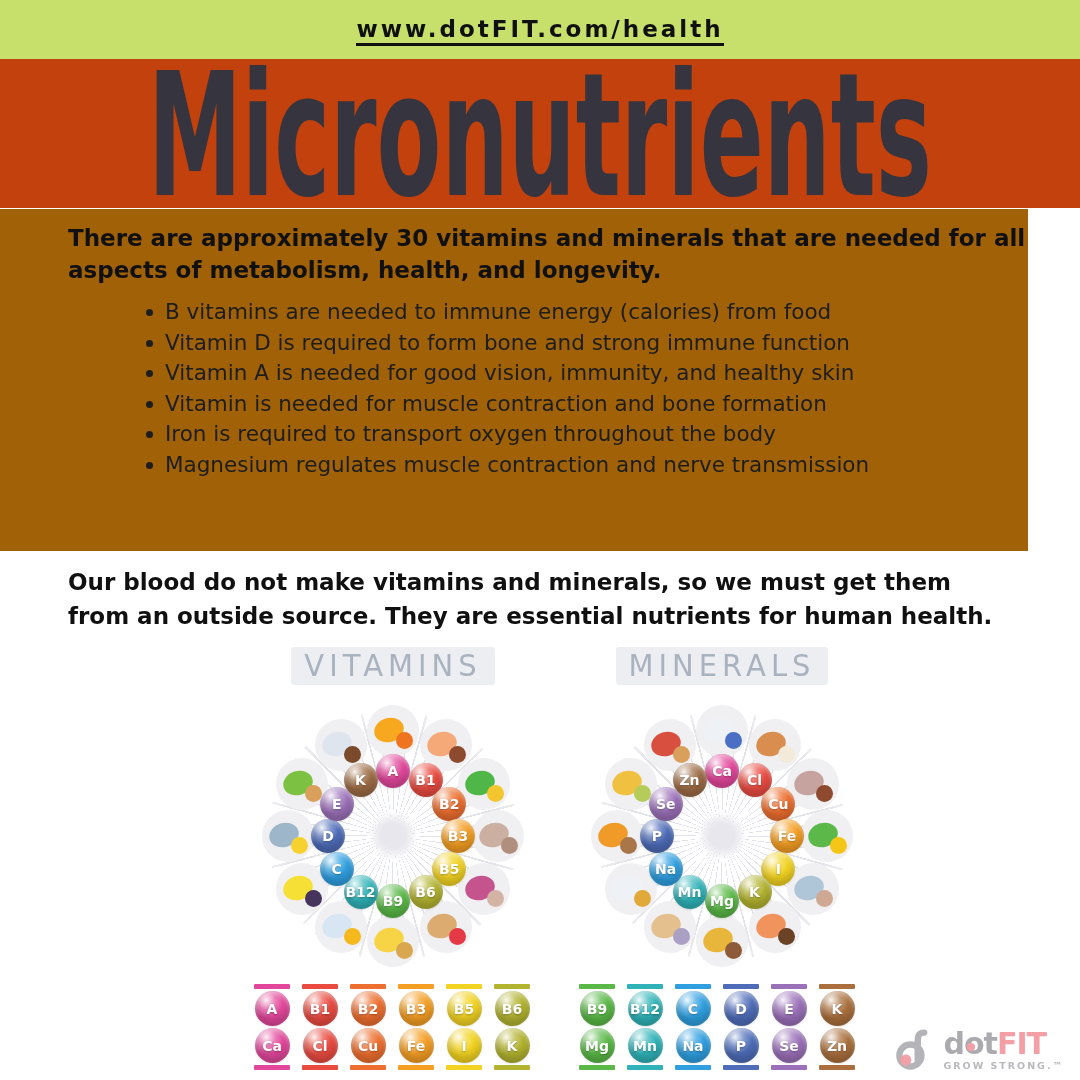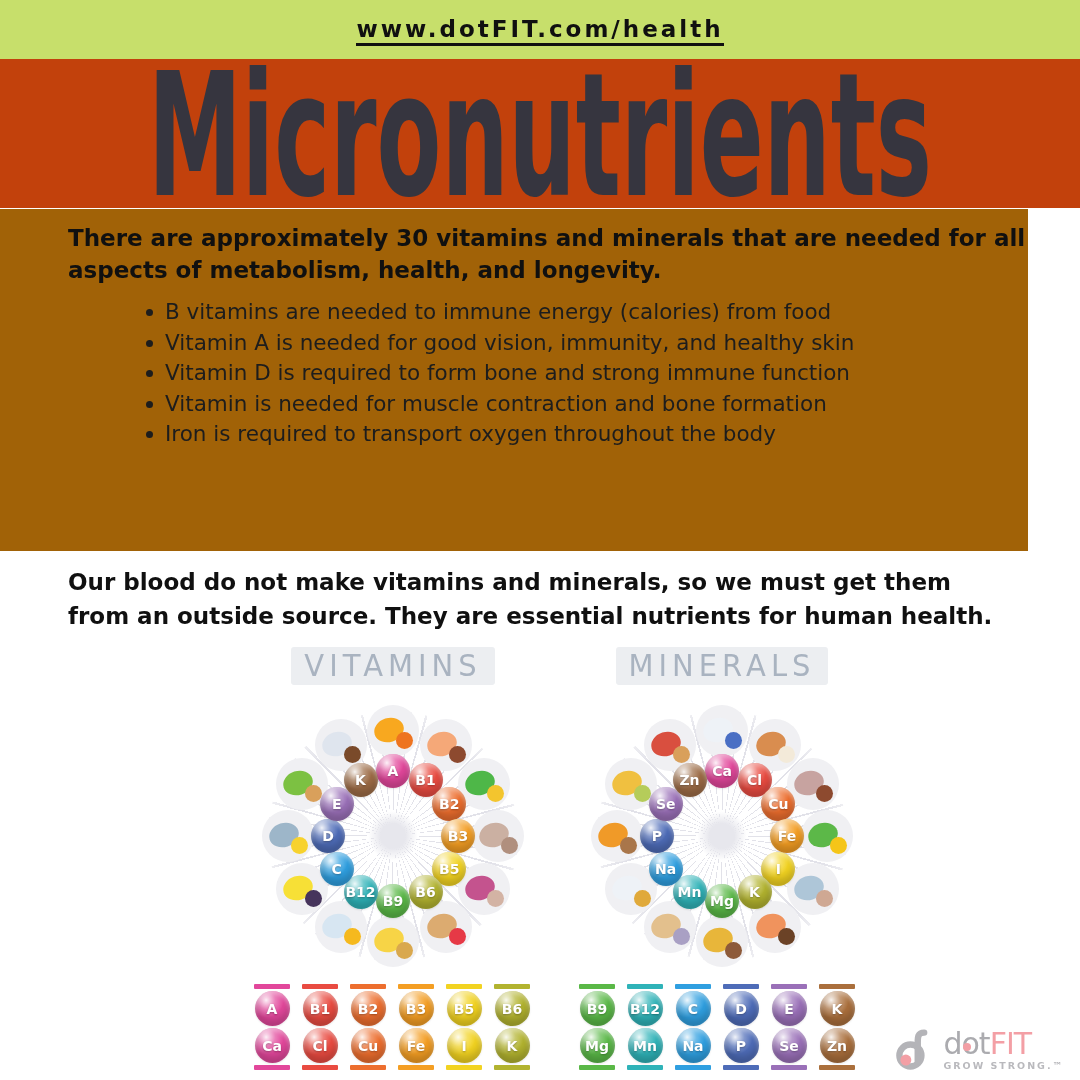--- a/index.html
+++ b/index.html
@@ -70,21 +70,21 @@
     text-shadow:0 1px 2px rgba(0,0,0,.30);
   }
   
   .legend-grid{position:absolute;top:984px;display:flex;gap:12px;}
   .legend-grid.left{left:254px;}
   .legend-grid.right{left:579px;}
   .grid-col{display:flex;flex-direction:column;align-items:center;gap:2px;width:36px;}
   .grid-col .bar{width:36px;height:5px;border-radius:1px;}
   
   .logo{position:absolute;right:16px;bottom:6px;display:flex;align-items:center;gap:6px;}
-  .logo-text{font-size:30px;font-weight:normal;line-height:30px;letter-spacing:-1px;}
+  .logo-text{font-size:30px;font-weight:bold;line-height:30px;letter-spacing:-1px;}
   .brand-dot{color:#ababaf;position:relative;}
   .brand-dot::after{
     content:'';position:absolute;left:52%;top:60%;width:8px;height:8px;border-radius:50%;
     background:#f39fa5;transform:translate(-50%,-50%);
   }
   .brand-fit{color:#f39fa5;}
   .logo-tagline{
     text-align:right;font-size:9.5px;font-weight:bold;letter-spacing:2px;color:#b9b9bd;margin-top:1px;
   }
 </style>
@@ -100,24 +100,25 @@
   <section class="title-band">
     <svg width="1080" height="149" viewBox="0 0 1080 149">
       <text x="540" y="136" text-anchor="middle" font-size="172" textLength="784" lengthAdjust="spacingAndGlyphs" fill="#36353f">Micronutrients</text>
     </svg>
   </section>
 
   <section class="intro-section">
     <p class="intro-heading">There are approximately 30 vitamins and minerals that are needed for all aspects of metabolism, health, and longevity.</p>
     <ul class="intro-bullets">
         <li>B vitamins are needed to immune energy (calories) from food</li>
+        <li>Vitamin D is required to form bone and strong immune function</li>
         <li>Vitamin A is needed for good vision, immunity, and healthy skin</li>
-        <li>Vitamin D is required to form bone and strong immune function</li>
         <li>Vitamin is needed for muscle contraction and bone formation</li>
         <li>Iron is required to transport oxygen throughout the body</li>
+        <li>Magnesium regulates muscle contraction and nerve transmission</li>
       </ul>
   </section>
 
   <p class="body-paragraph">Our blood do not make vitamins and minerals, so we must get them from an outside source. They are essential nutrients for human health.</p>
 
   <div class="wheel-block vitamins">
     <div class="wheel-label">VITAMINS</div>
     <div class="wheel">
       <div class="sunburst"></div>
     <div class="food" style="left: 124px; top: 19px;">

